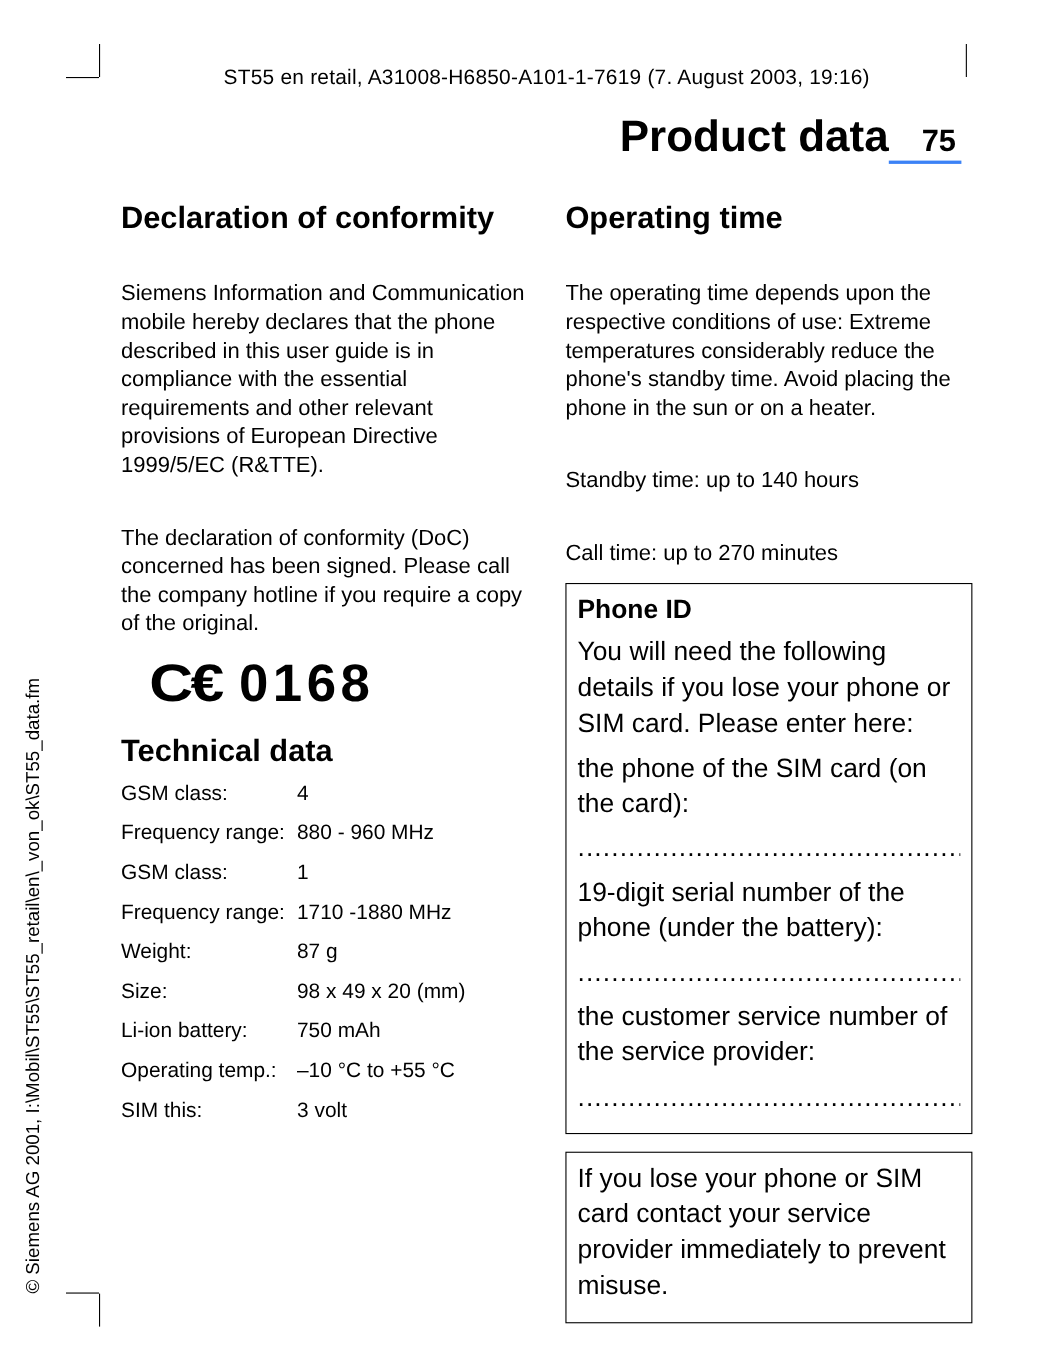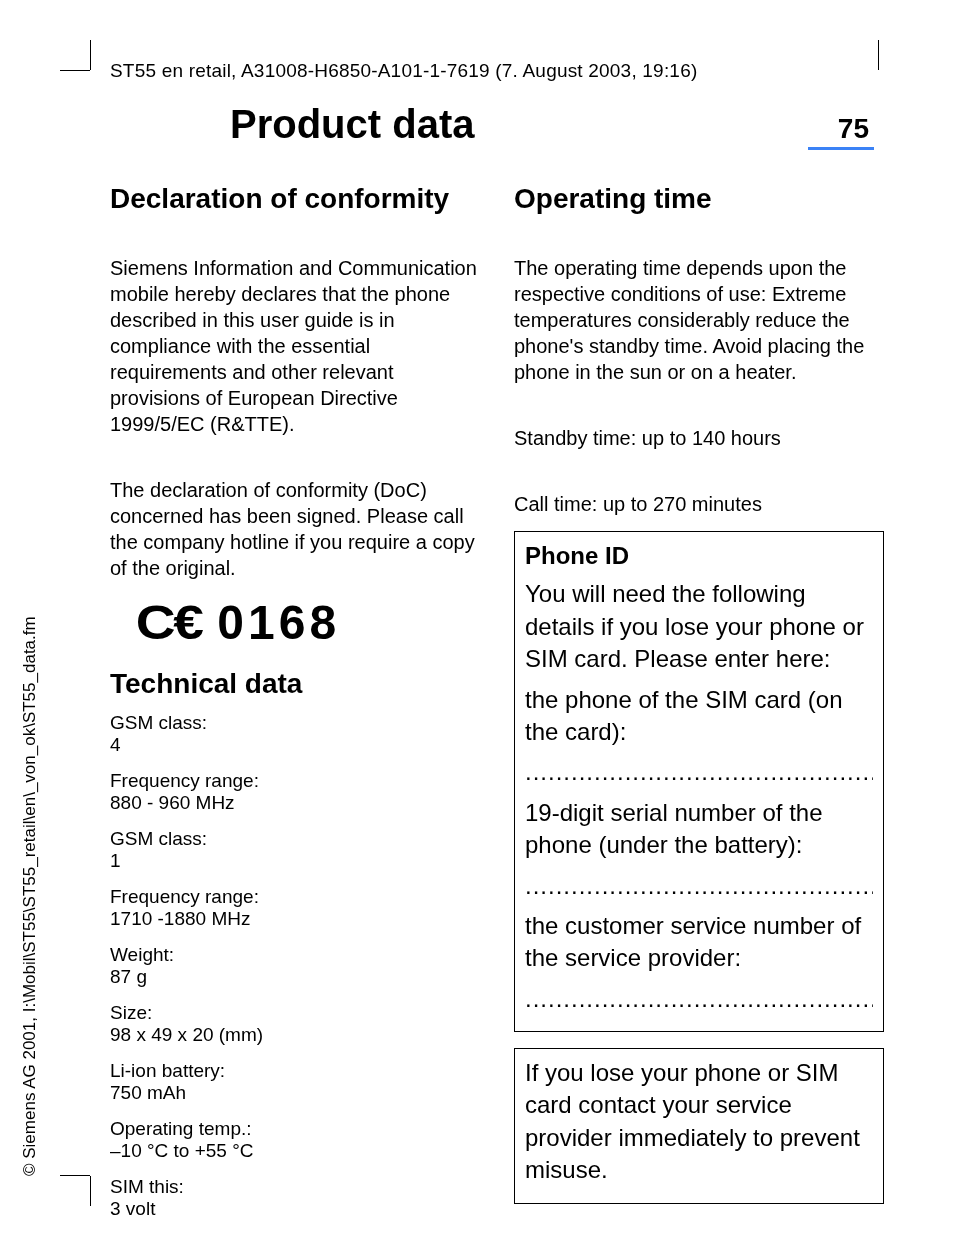--- a/index.html
+++ b/index.html
@@ -9,33 +9,34 @@
     background: #fff;
     font-family: Arial, Helvetica, sans-serif;
     color: #000;
     position: relative;
     padding: 60px 70px 60px 110px;
   }
   .header-line {
     font-size: 19px;
     margin-bottom: 20px;
     letter-spacing: 0.2px;
+    text-align: center;
   }
   .title-row {
     display: flex;
     align-items: baseline;
     justify-content: space-between;
     margin-bottom: 25px;
     padding-right: 10px;
   }
   .page-title {
     font-size: 40px;
     font-weight: bold;
     flex: 1;
-    text-align: left;
+    text-align: right;
     padding-left: 120px;
   }
   .page-number {
     font-size: 28px;
     font-weight: bold;
     border-bottom: 3px solid #3b82f6;
     padding: 0 5px 2px 30px;
   }
   .columns {
     display: flex;
@@ -72,21 +73,20 @@
     font-size: 48px;
     letter-spacing: -2px;
     transform: scaleX(1.15);
   }
   .tech-table {
     font-size: 19px;
   }
   .tech-row {
     display: flex;
     margin-bottom: 14px;
-    flex-direction: column;
   }
   .tech-label {
     width: 160px;
     flex-shrink: 0;
   }
   .tech-value {
     flex: 1;
   }
   .box {
     border: 1px solid #000;

